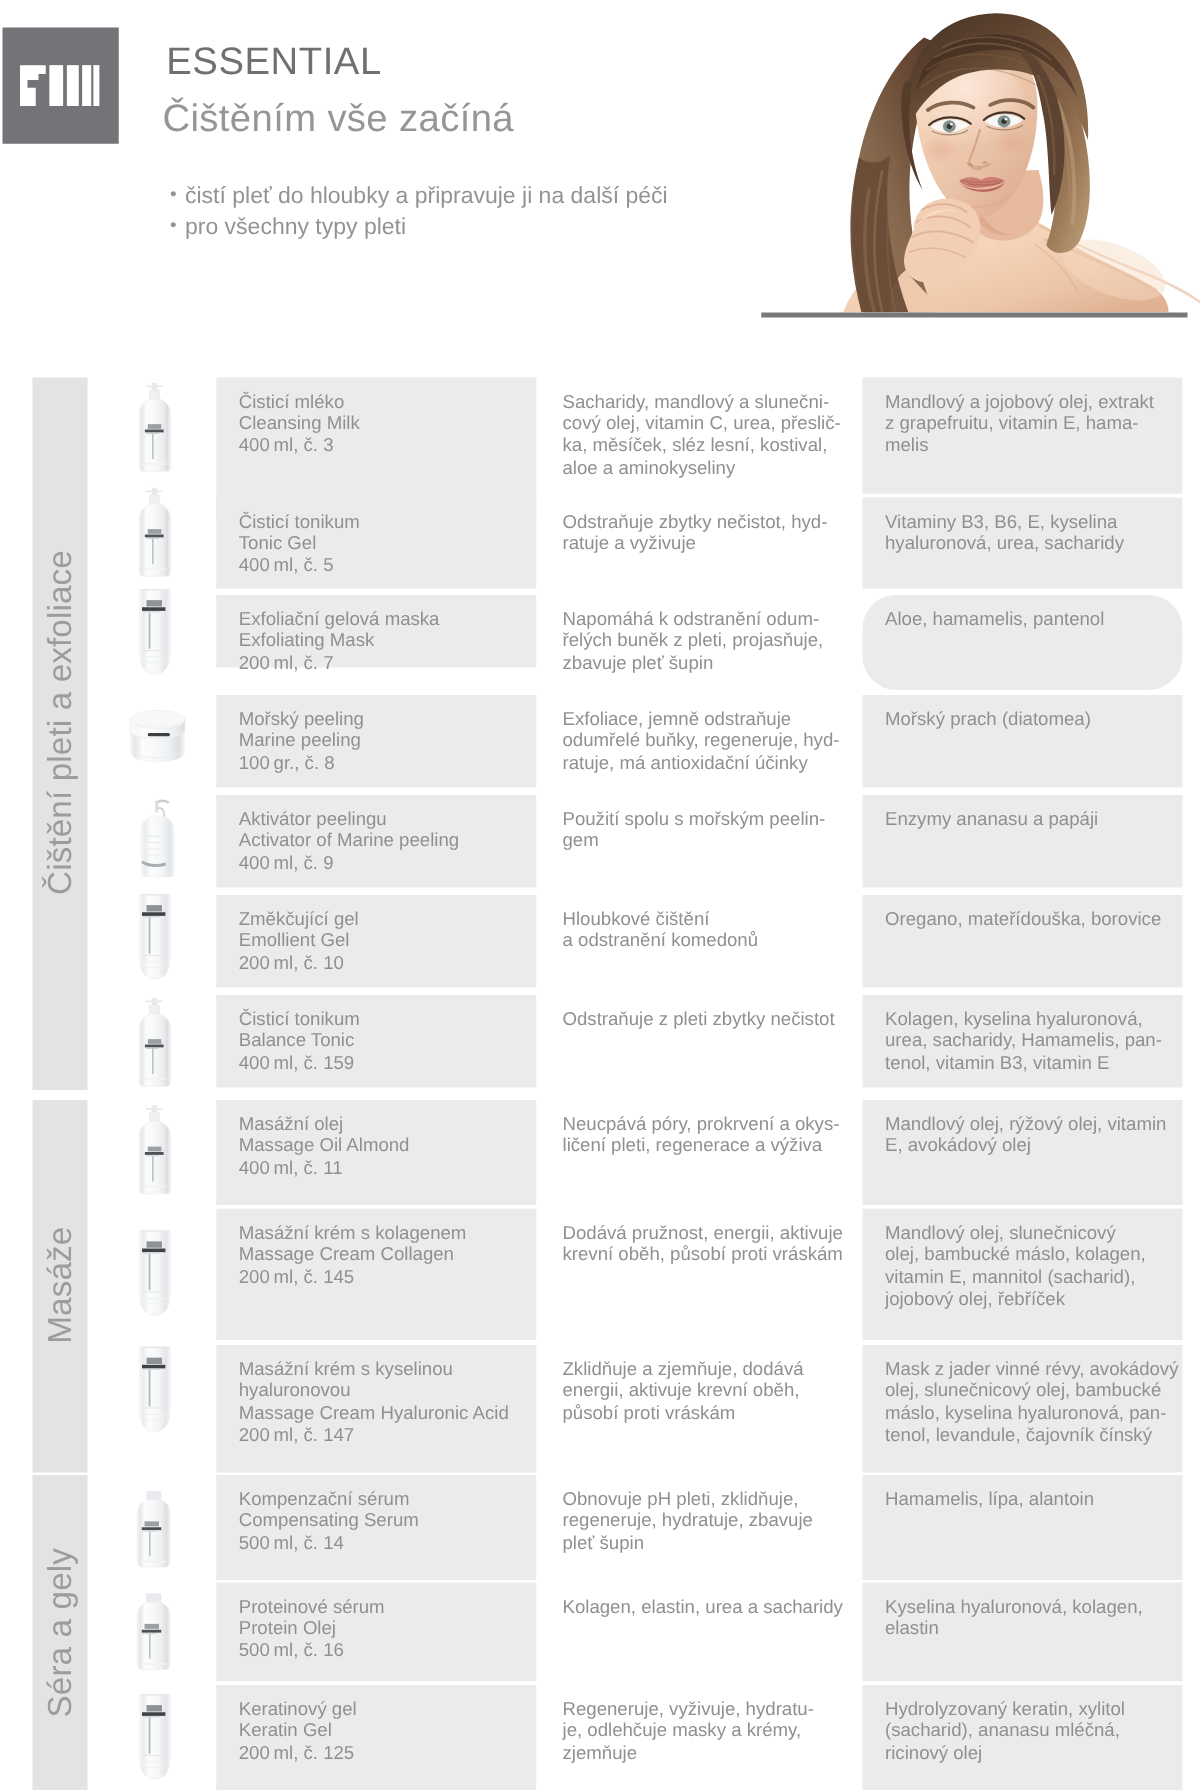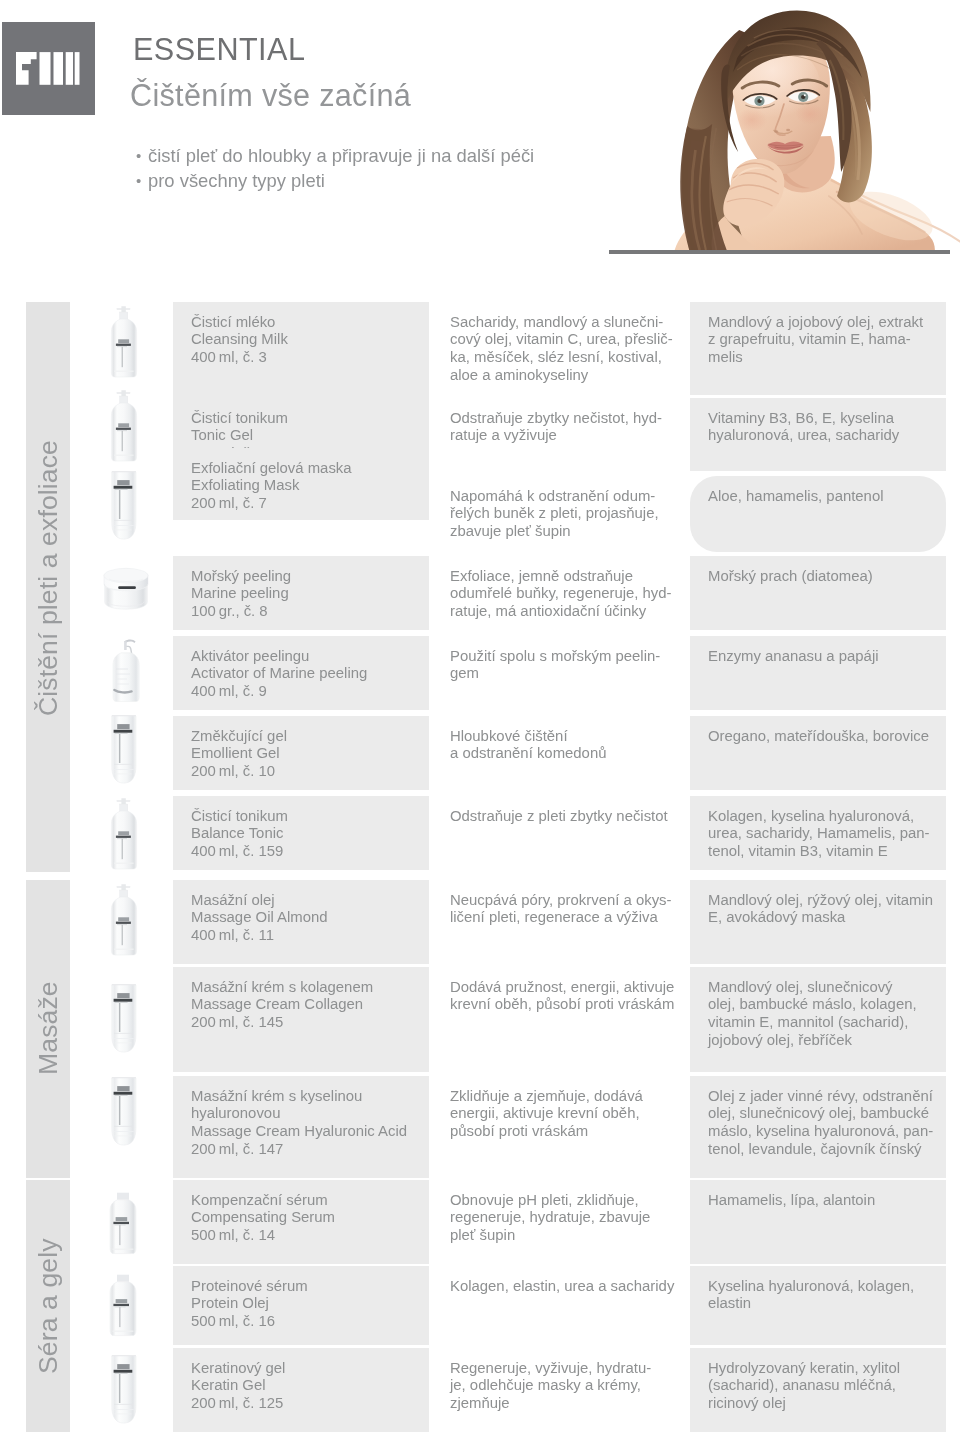--- a/index.html
+++ b/index.html
@@ -388,21 +388,21 @@
   <rect x="25.2" y="12.1" width="12.4" height="5.1" fill="#8f9397"></rect>
   <rect x="21.6" y="17.8" width="18.7" height="2.9" fill="#3f4346"></rect>
   <rect x="22.6" y="21" width="13" height="0.8" fill="#c9cccf"></rect>
   <rect x="26.9" y="22" width="1.5" height="29" fill="#b4b8bb"></rect>
   <path d="M22 52.4 h18 v1" stroke="#e4e6e8" stroke-width="0.8" fill="none"></path>
   <path d="M21.6 57 h20 v0.9 h-20 z" fill="#eef0f2"></path>
   <path d="M22.6 61.5 h17 v0.8 h-17 z" fill="#f0f2f3"></path>
  </g>
 </svg>
       </div>
-      <div class="cell c1" style="top: 448px; height: 72px;">
+      <div class="cell c1" style="top: 476px; height: 58px;">
         <div class="cin">
           <div class="ln">Exfoliační gelová maska</div>
           <div class="ln">Exfoliating Mask</div>
           <div class="ln">200 ml, č. 7</div>
         </div>
       </div>
       <div class="cell c2" style="top: 476px; height: 76px;">
         <div class="cin">
           <div class="ln">Napomáhá k odstranění odum-</div>
           <div class="ln">řelých buněk z pleti, projasňuje,</div>
@@ -695,21 +695,21 @@
       </div>
       <div class="cell c2" style="top: 880px; height: 84px;">
         <div class="cin">
           <div class="ln">Neucpává póry, prokrvení a okys-</div>
           <div class="ln">ličení pleti, regenerace a výživa</div>
         </div>
       </div>
       <div class="cell c3" style="top: 880px; height: 84px;">
         <div class="cin">
           <div class="ln">Mandlový olej, rýžový olej, vitamin</div>
-          <div class="ln">E, avokádový maska</div>
+          <div class="ln">E, avokádový olej</div>
         </div>
       </div>
       <div class="pic" style="top: 981px;">
         <svg width="68" height="92" viewBox="0 0 68 92">
           <defs>
   <linearGradient id="gB" x1="0" y1="0" x2="1" y2="0">
     <stop offset="0" stop-color="#f4f5f6"></stop>
               <stop offset="0.08" stop-color="#e4e6e8"></stop>
     <stop offset="0.22" stop-color="#fbfcfc"></stop>
               <stop offset="0.5" stop-color="#f7f8f9"></stop>
@@ -816,21 +816,21 @@
       </div>
       <div class="cell c2" style="top: 1076px; height: 102px;">
         <div class="cin">
           <div class="ln">Zklidňuje a zjemňuje, dodává</div>
           <div class="ln">energii, aktivuje krevní oběh,</div>
           <div class="ln">působí proti vráskám</div>
         </div>
       </div>
       <div class="cell c3" style="top: 1076px; height: 102px;">
         <div class="cin">
-          <div class="ln">Olej z jader vinné révy, odstranění</div>
+          <div class="ln">Mask z jader vinné révy, avokádový</div>
           <div class="ln">olej, slunečnicový olej, bambucké</div>
           <div class="ln">máslo, kyselina hyaluronová, pan-</div>
           <div class="ln">tenol, levandule, čajovník čínský</div>
         </div>
       </div>
       <div class="seclabel" style="top: 1180px; height: 252px;">
         <span style="transform: translate(9px, 194px) rotate(-90deg); left: 0px; top: 0px;">Séra a gely</span>
       </div>
       <div class="pic" style="top: 1187px;">
         <svg width="68" height="92" viewBox="0 0 68 92">

